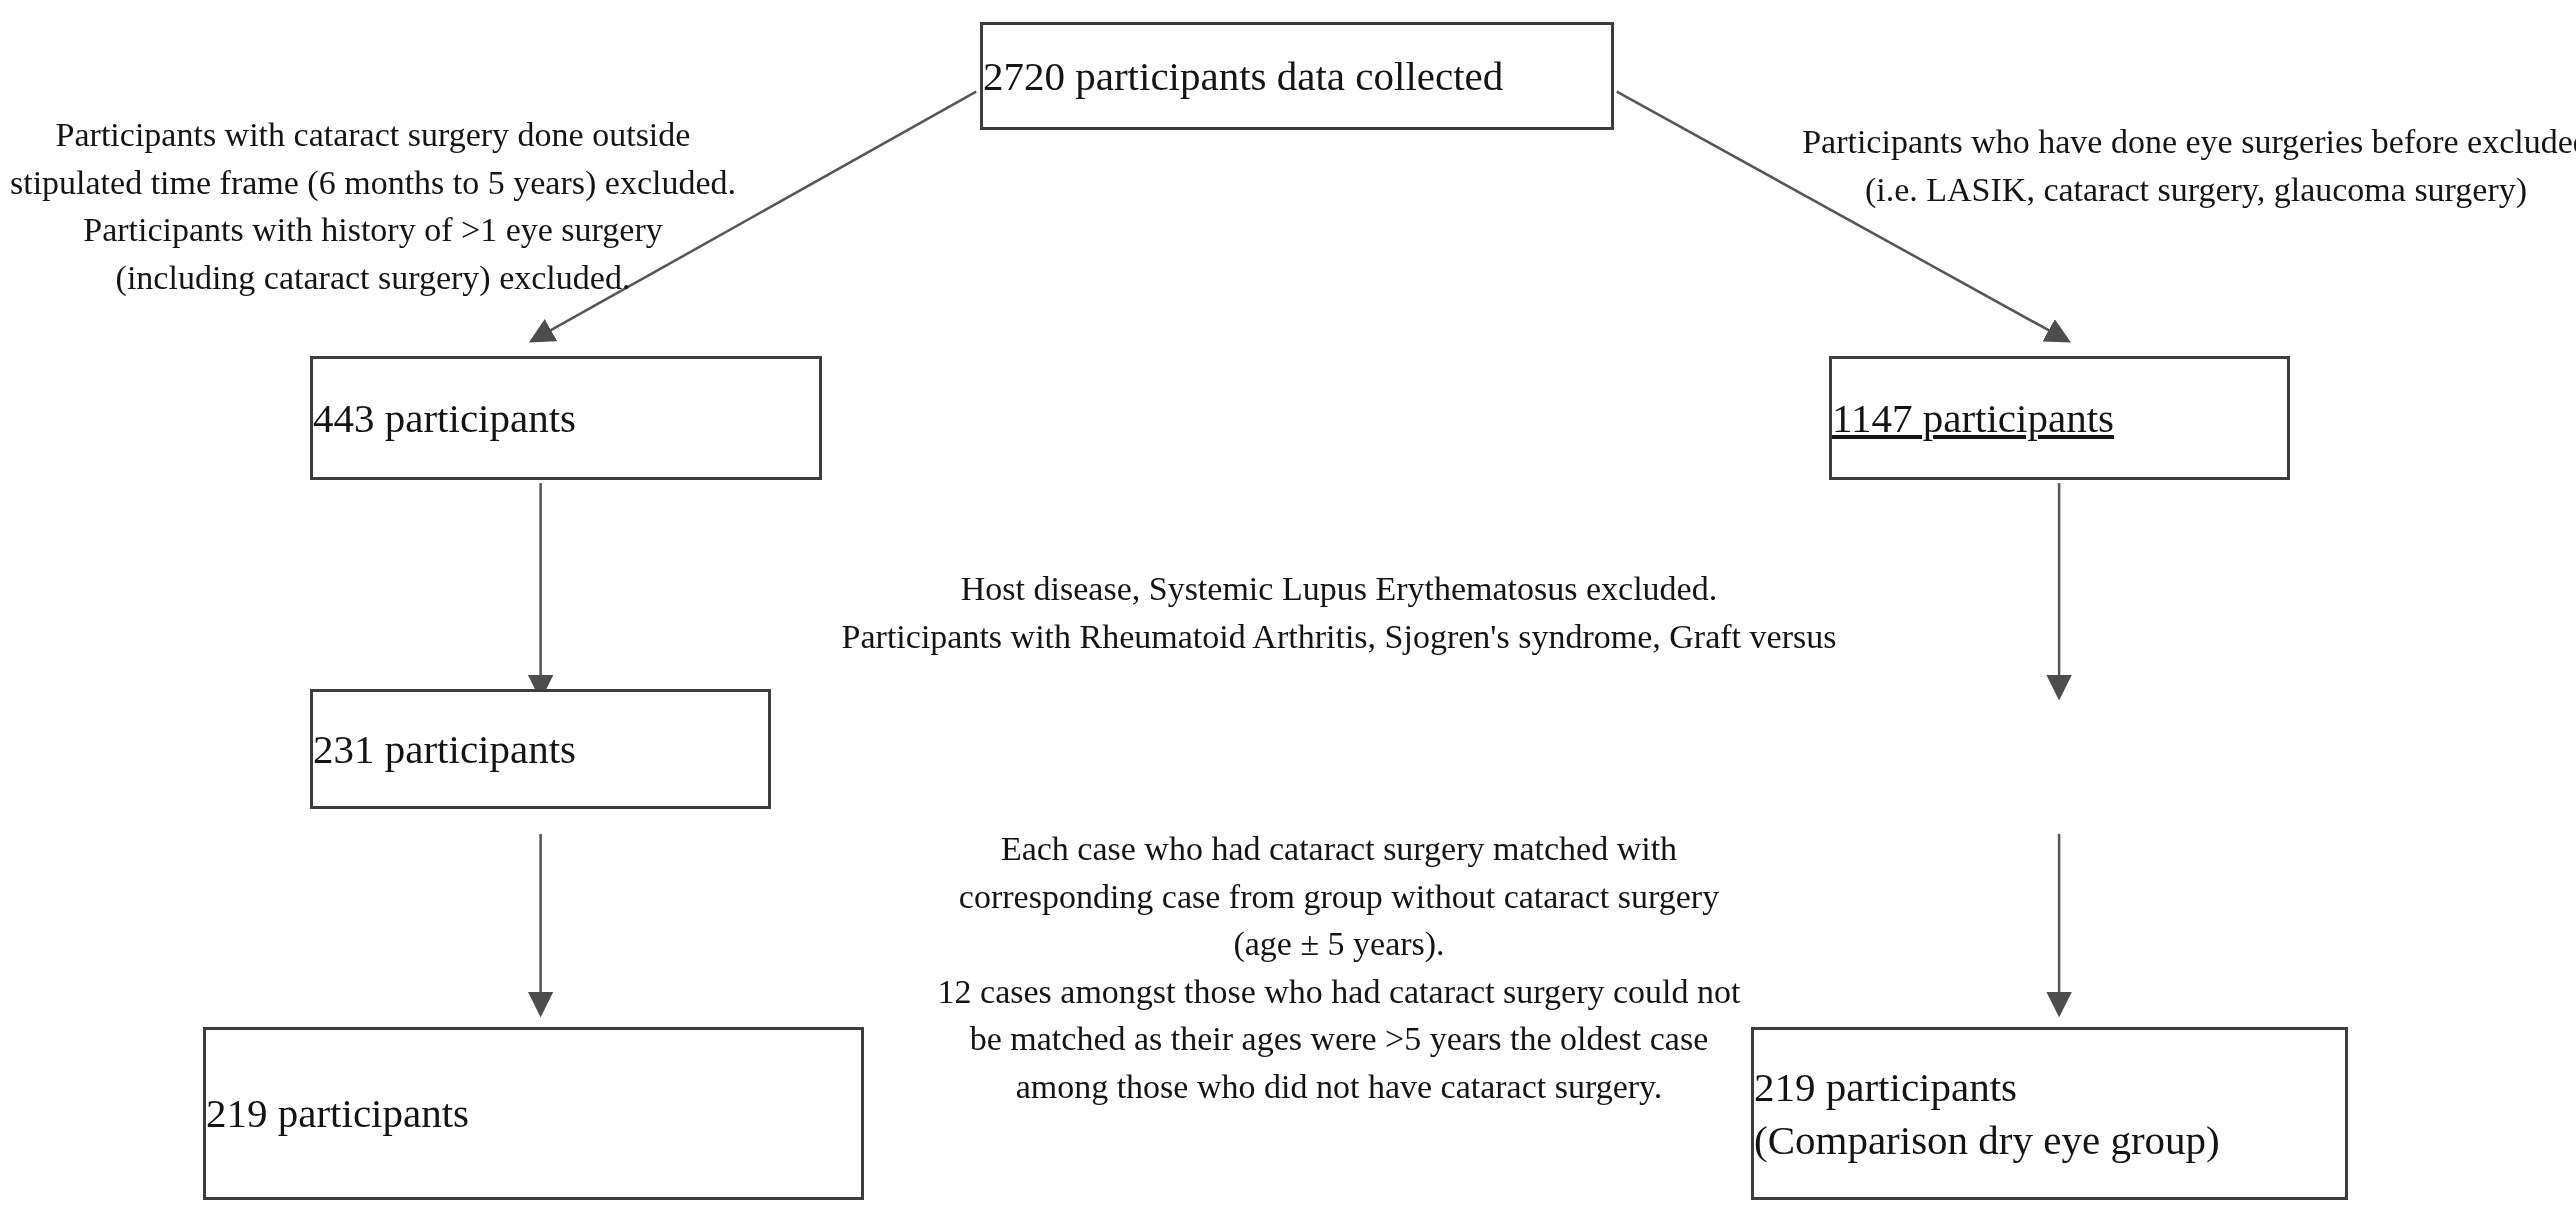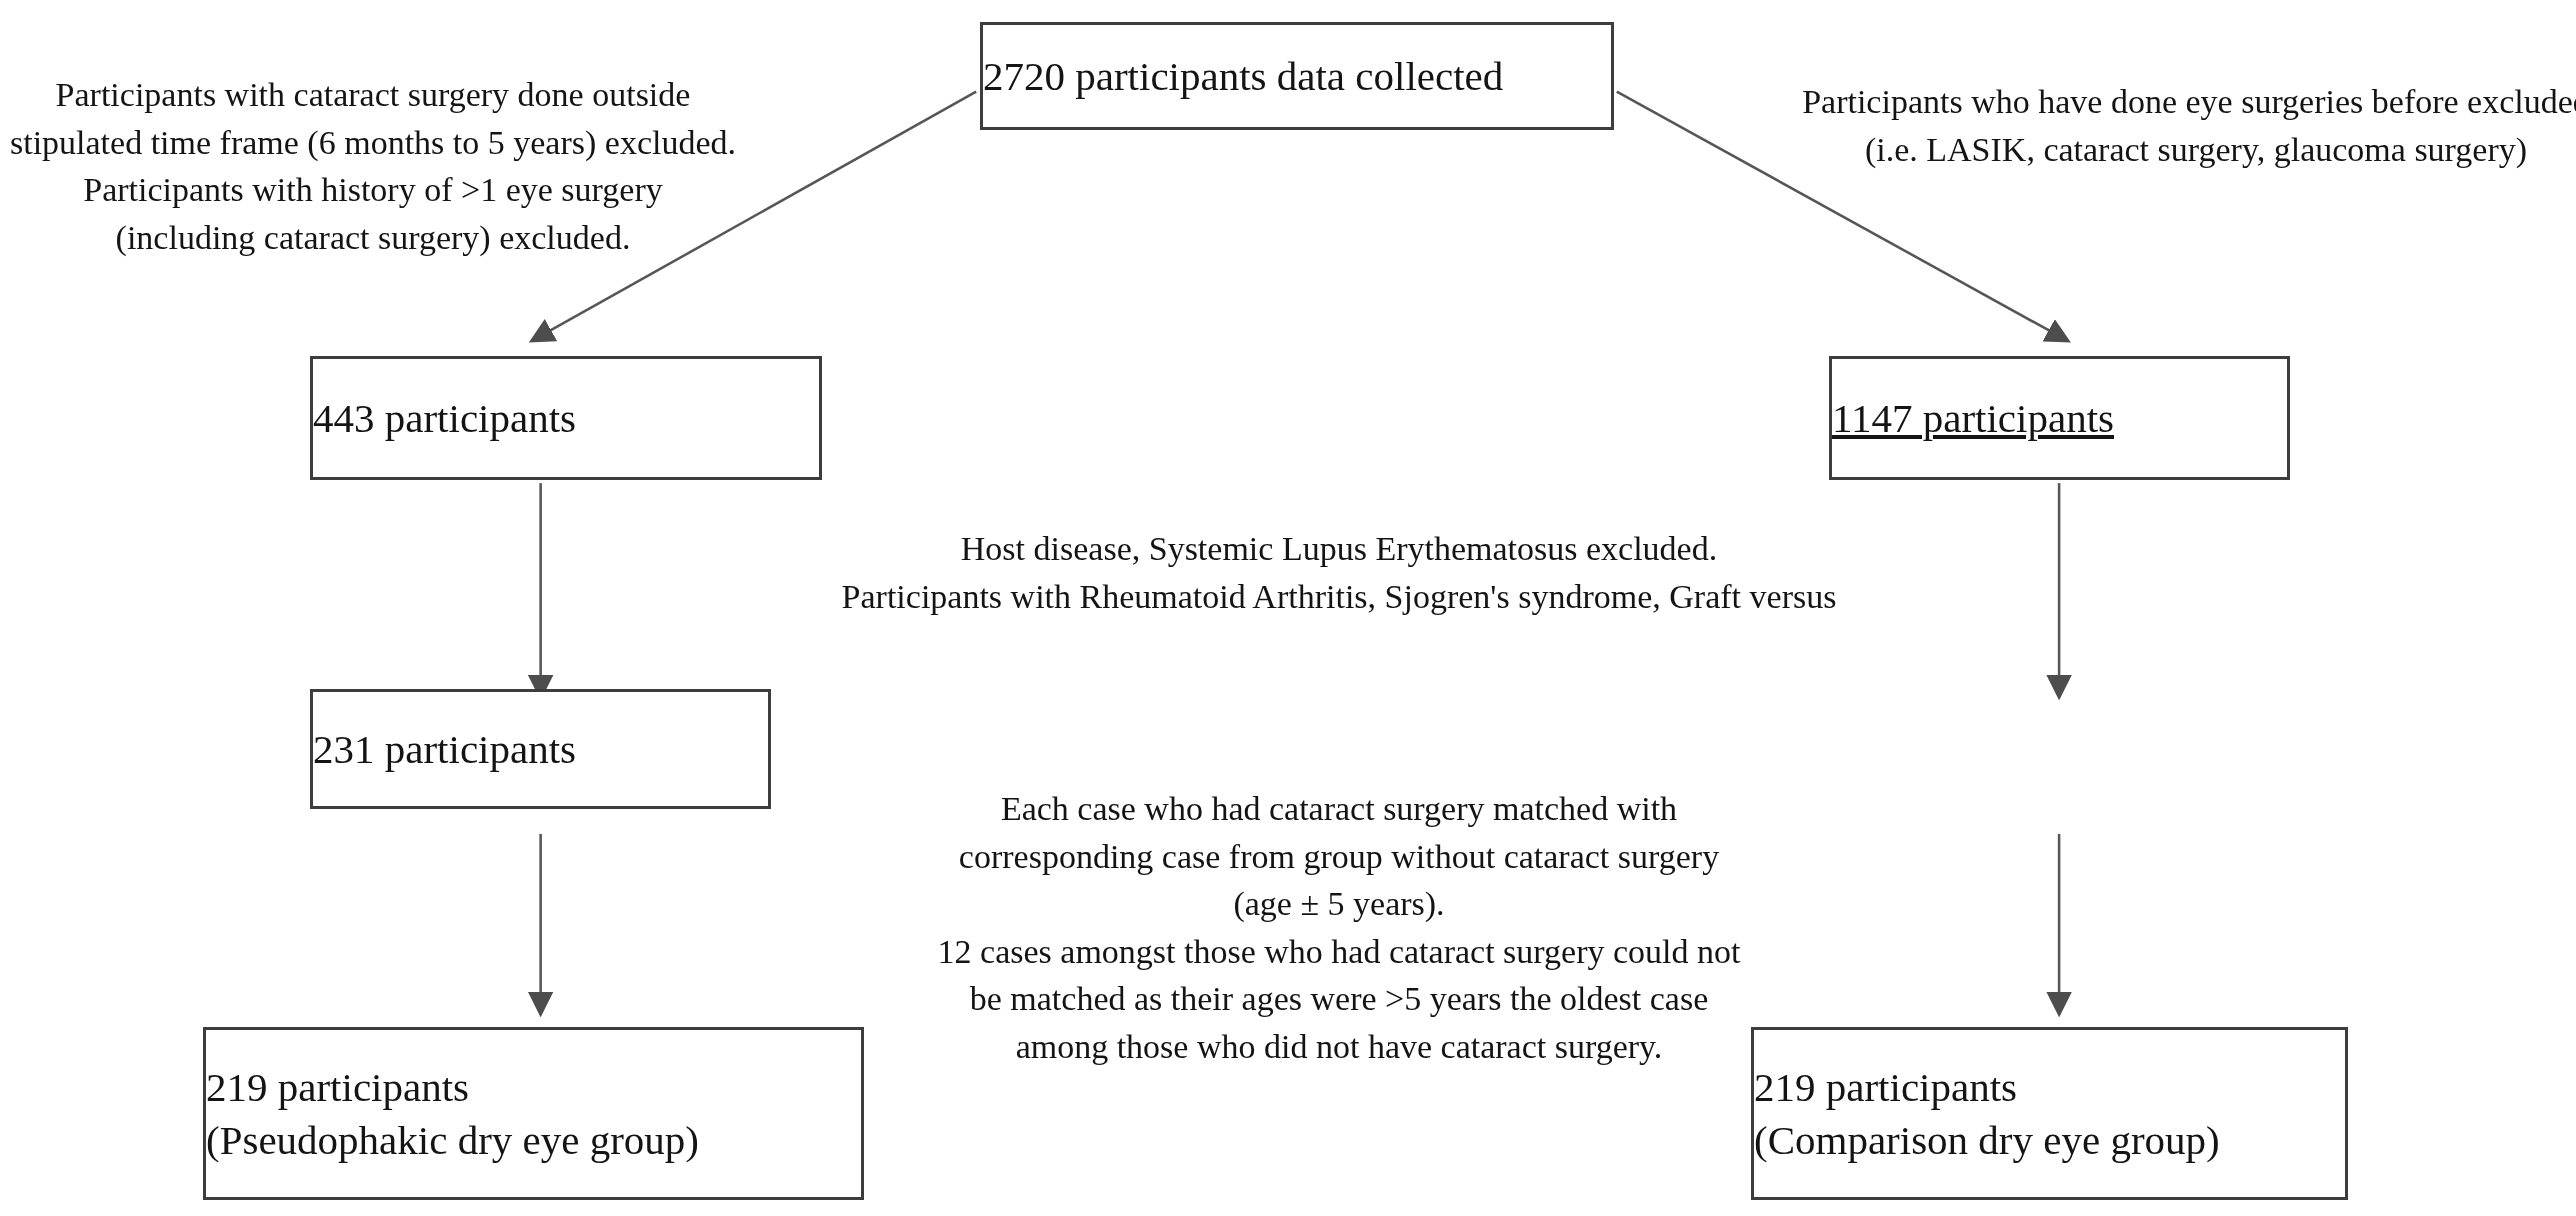--- a/index.html
+++ b/index.html
@@ -49,20 +49,21 @@
   .box-l4      { left: 203px;  top: 1027px; width: 661px; height: 173px; }
   .box-r4      { left: 1751px; top: 1027px; width: 597px; height: 173px; }
   .note {
     position: absolute;
     transform: translateX(-50%);
     text-align: center;
     font-size: 34px;
     line-height: 1.4;
     white-space: nowrap;
     color: #141414;
+    margin-top: 40px;
   }
   .note-left   { left: 373px;  top: 71px;  }
   .note-right  { left: 2196px; top: 78px;  }
   .note-middle { left: 1339px; top: 525px; }
   .note-match  { left: 1339px; top: 785px; }
 </style>
 </head>
 <body>
 
 <div class="canvas">
@@ -93,21 +94,20 @@
     <span>1147 participants</span>
   </div>
 
   <div class="box box-l3">
     <span>231 participants</span>
   </div>
 
 
   <div class="box box-l4">
     <span>219 participants</span>
-    <span>(Pseudophakic dry eye group)</span>
   </div>
 
   <div class="box box-r4">
     <span>219 participants</span>
     <span>(Comparison dry eye group)</span>
   </div>
 
   <div class="note note-left">
     <div>Participants with cataract surgery done outside</div>
     <div>stipulated time frame (6 months to 5 years) excluded.</div>

